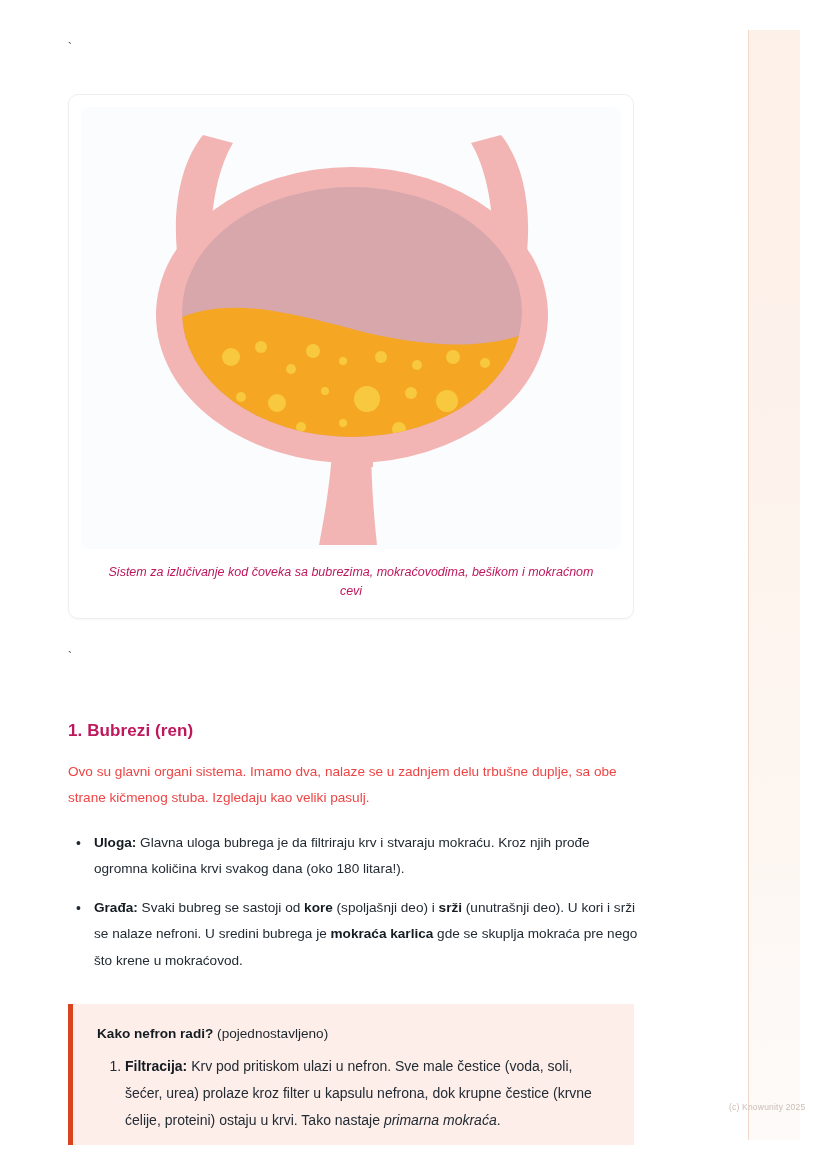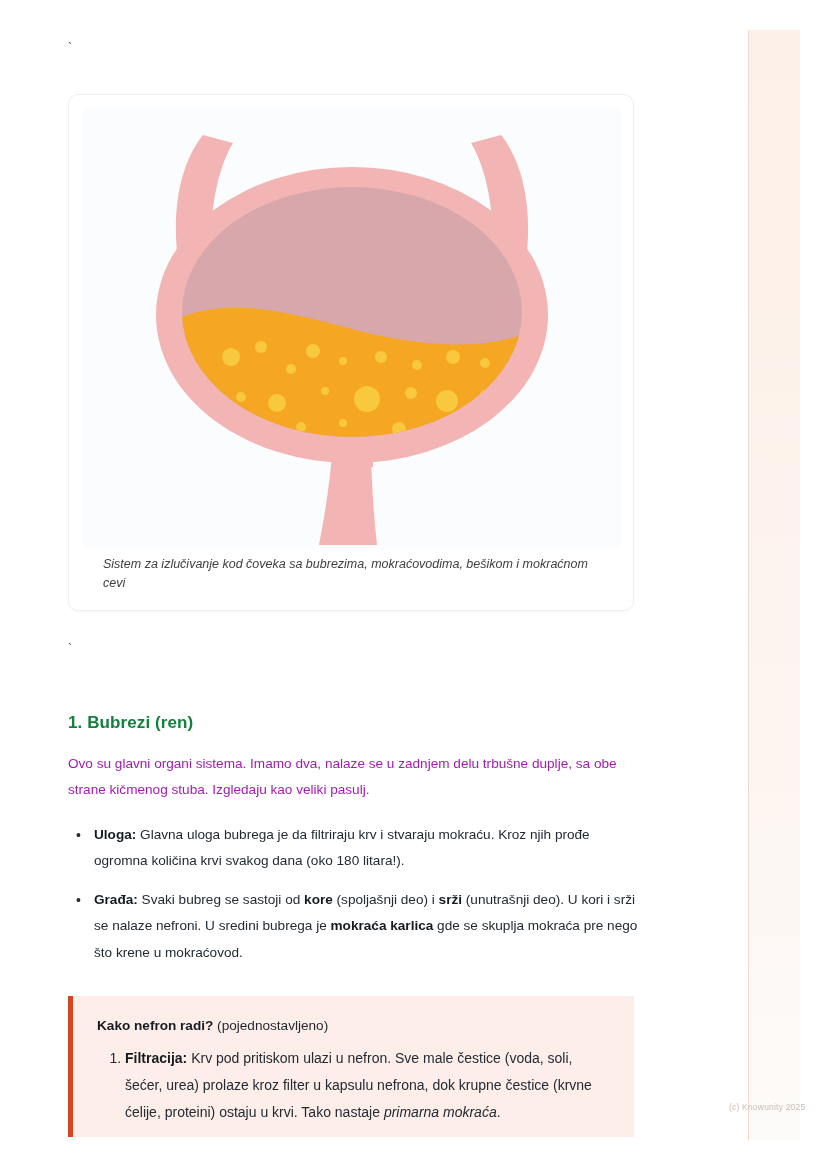--- a/index.html
+++ b/index.html
@@ -69,39 +69,39 @@
     box-shadow: 0 1px 2px rgba(0,0,0,0.03);
   }
   .figure-inner {
     background: #fbfcfd;
     border-radius: 8px;
     height: 442px;
     position: relative;
     overflow: hidden;
   }
   .figure-caption {
-    margin-top: 6px;
-    text-align: left;
+    margin-top: 14px;
+    text-align: center;
     font-style: italic;
     font-size: 12.5px;
     line-height: 1.55;
-    color: #404040;
+    color: #be185d;
     padding: 0 22px;
   }
 
   h2.section-title {
-    color: #15803d;
+    color: #be185d;
     font-size: 17px;
     font-weight: bold;
     margin: 58px 0 0 0;
     letter-spacing: 0.1px;
   }
 
   p.body-text {
-    color: #a21caf;
+    color: #ef4444;
     font-size: 13.6px;
     line-height: 1.95;
     margin: 18px 0 16px 0;
   }
 
   ul.bullets {
     margin: 18px 0 0 0;
     padding-left: 22px;
     list-style: none;
   }

